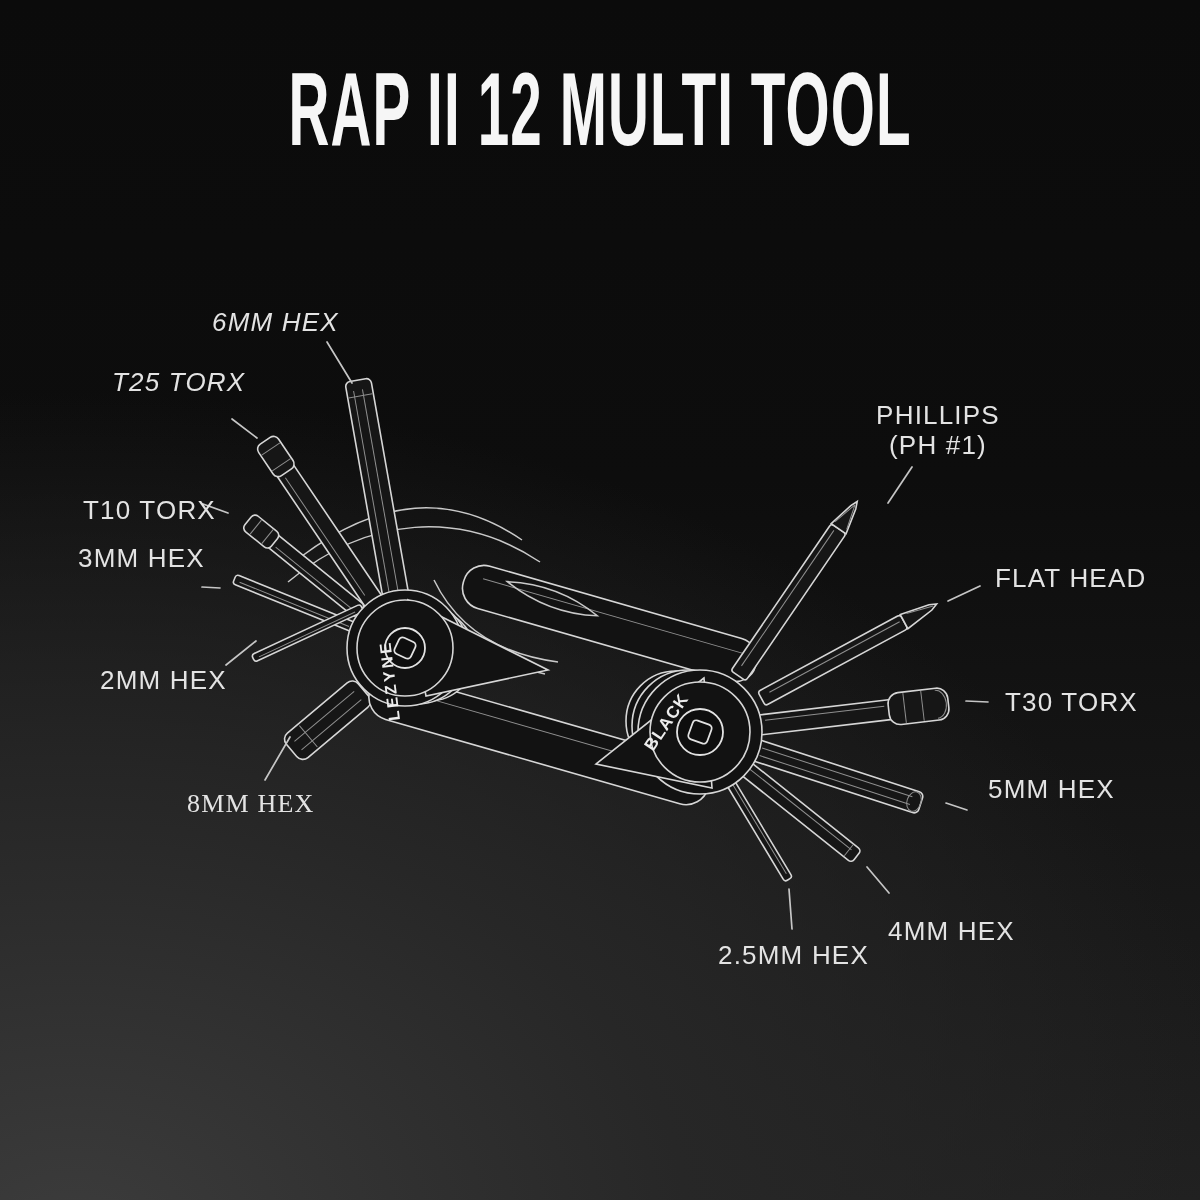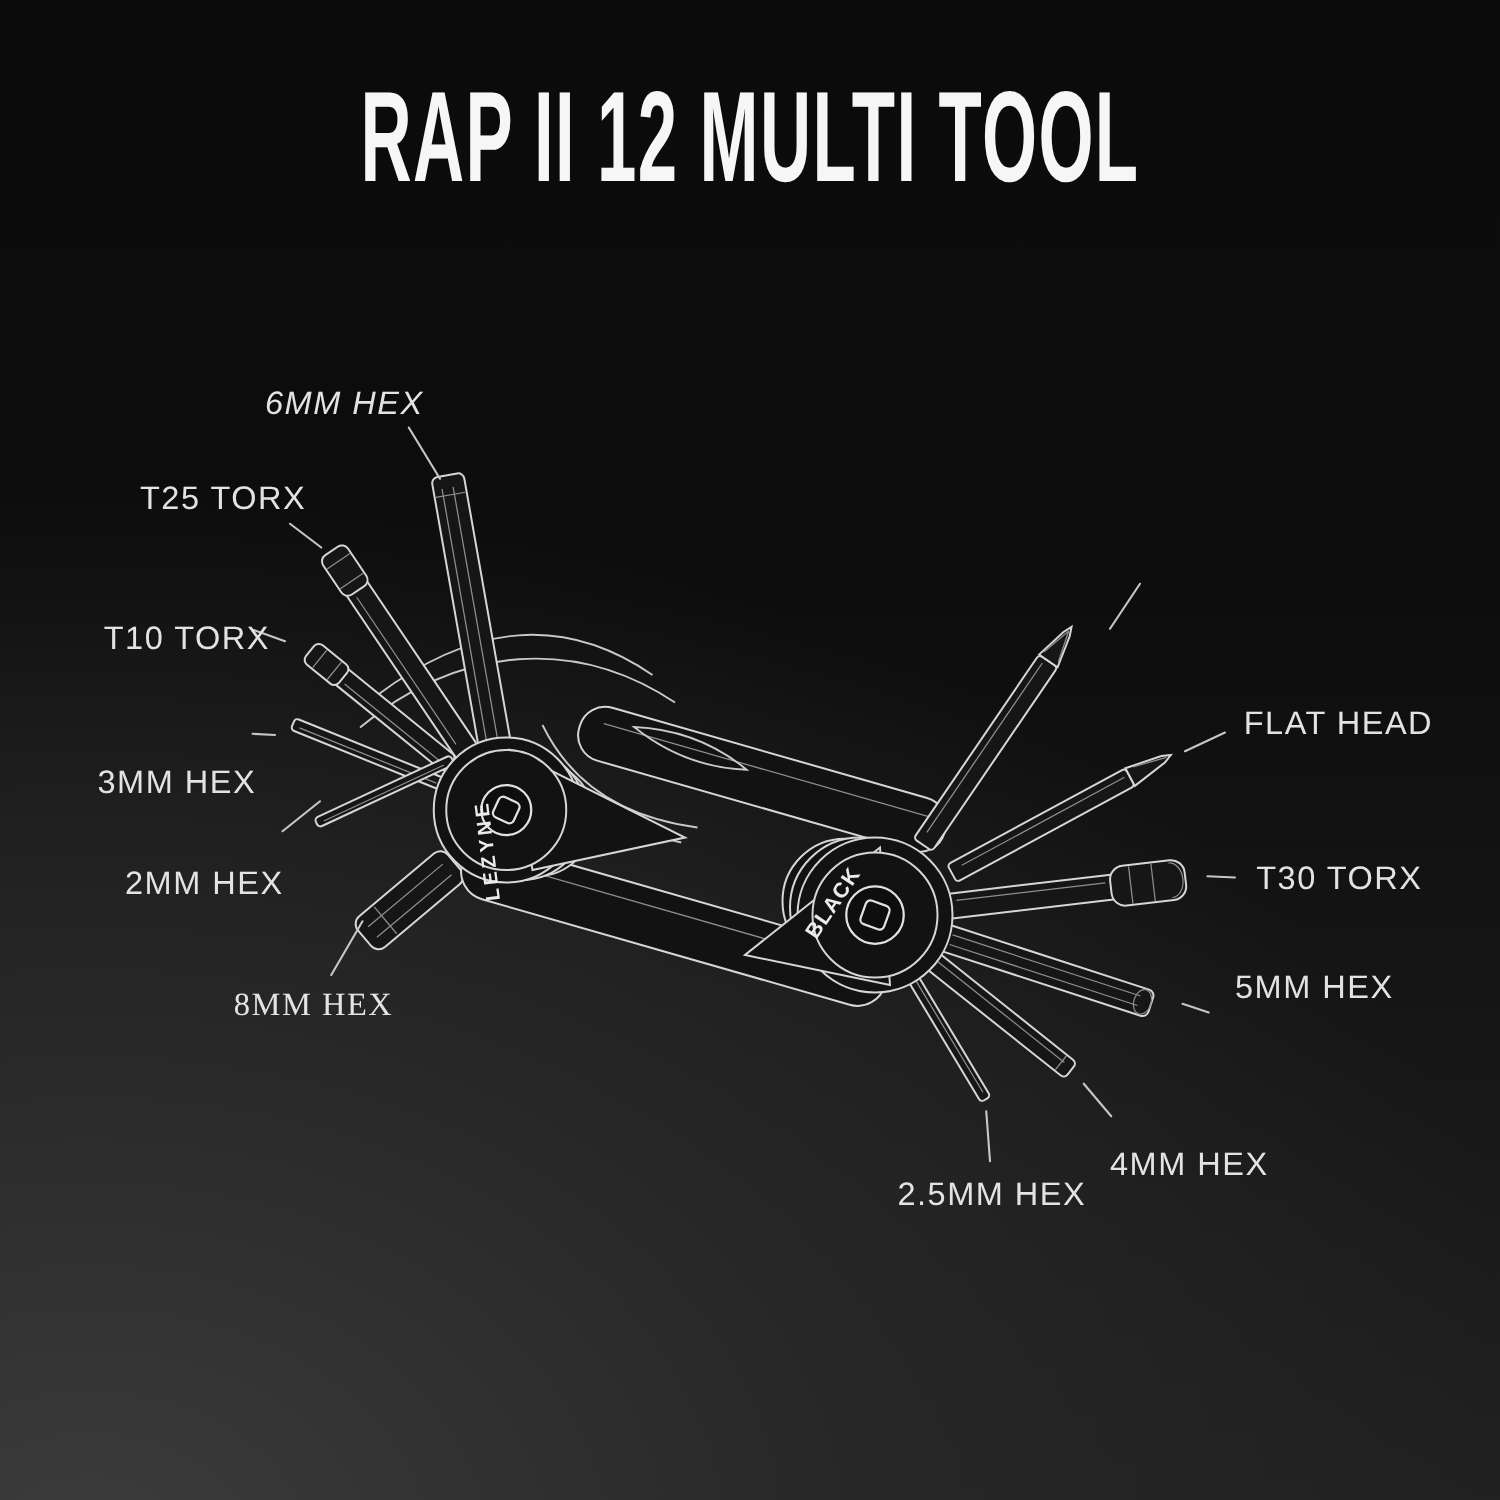--- a/index.html
+++ b/index.html
@@ -168,24 +168,28 @@
       <line class="leader" x1="888" y1="503" x2="912" y2="467"></line>
       <line class="leader" x1="948" y1="601" x2="980" y2="586"></line>
       <line class="leader" x1="966" y1="701" x2="988" y2="702"></line>
       <line class="leader" x1="946" y1="803" x2="967" y2="810"></line>
       <line class="leader" x1="867" y1="867" x2="889" y2="893"></line>
       <line class="leader" x1="789" y1="889" x2="792" y2="929"></line>
     </g>
   </svg>
 
   <div class="lbl" style="left:212px;top:307px;font-style:italic;">6MM HEX</div>
-  <div class="lbl" style="left:112px;top:383px;">T25 TORX</div>
+  <div class="lbl" style="left:112px;top:367px;font-style:italic;">T25 TORX</div>
   <div class="lbl" style="left:83px;top:495px;">T10 TORX</div>
-  <div class="lbl" style="left:78px;top:610px;text-align:center;">3MM HEX</div>
-  <div class="lbl" style="left:100px;top:691px;">2MM HEX</div>
+  <div class="lbl" style="left:78px;top:543px;text-align:center;">3MM HEX</div>
+  <div class="lbl" style="left:100px;top:665px;">2MM HEX</div>
   <div class="lbl" style="left:187px;top:789px;font-family:Liberation Serif, serif;">8MM HEX</div>
+  <div class="lbl center" style="left:858px;top:400px;width:160px;">
+    <div>PHILLIPS</div>
+    <div>(PH #1)</div>
+  </div>
   <div class="lbl" style="left:995px;top:563px;">FLAT HEAD</div>
   <div class="lbl" style="left:1005px;top:687px;">T30 TORX</div>
   <div class="lbl" style="left:988px;top:774px;">5MM HEX</div>
   <div class="lbl" style="left:888px;top:900px;margin-top:16px;">4MM HEX</div>
   <div class="lbl" style="left:718px;top:940px;">2.5MM HEX</div>
 
 </div>
 
 </body></html>

